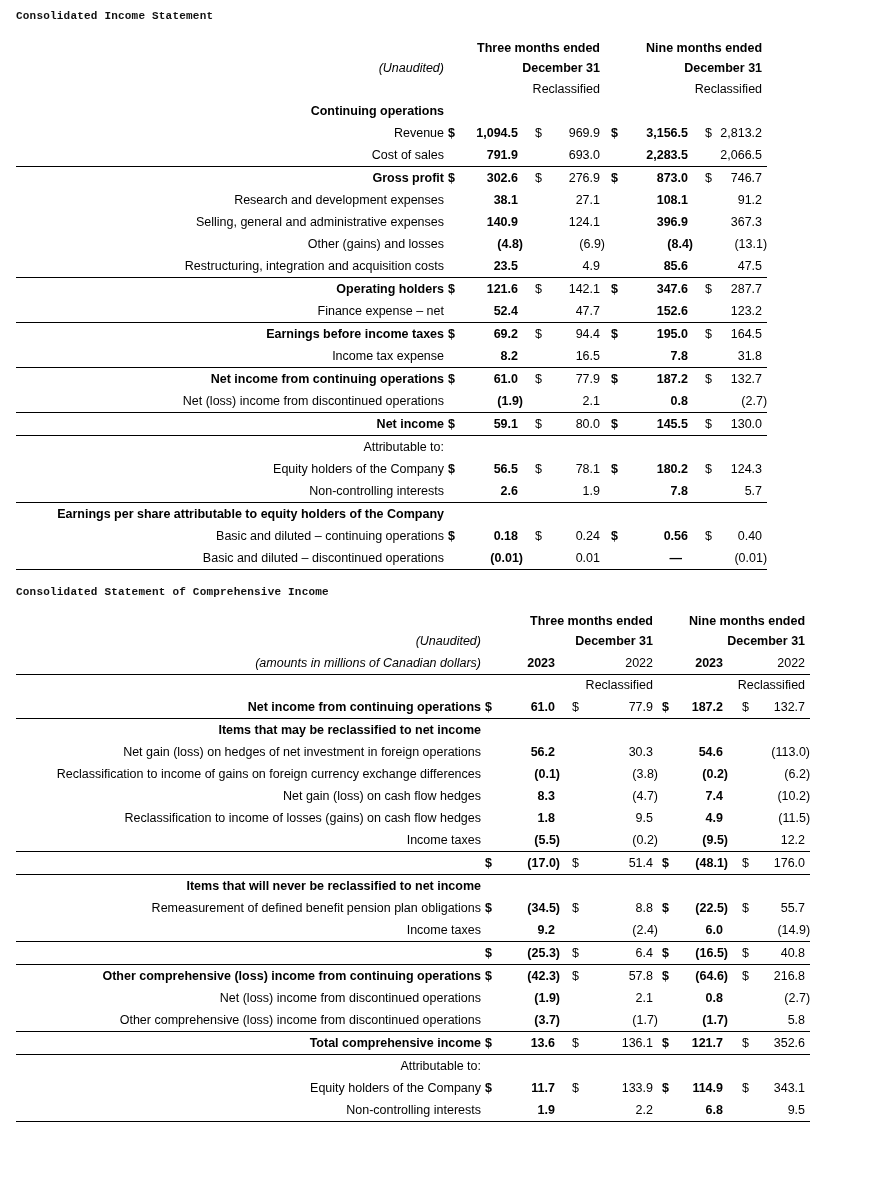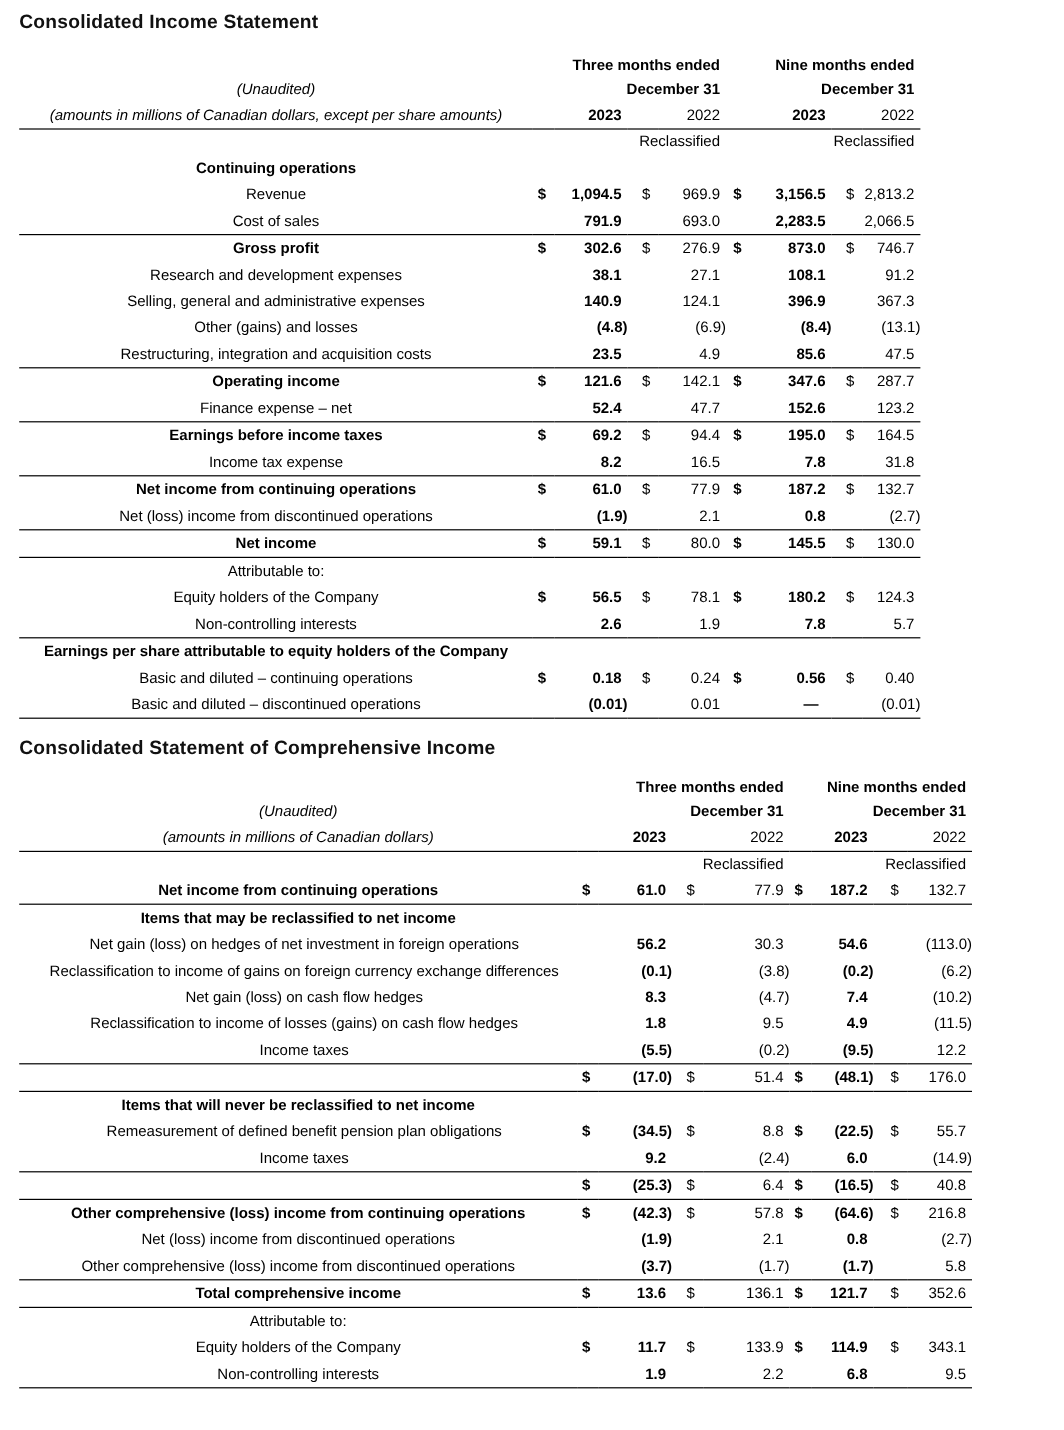--- a/index.html
+++ b/index.html
@@ -3,35 +3,35 @@
 <meta charset="utf-8">
 <style>
   html,body { margin:0; padding:0; background:#fff; }
   body {
     width:887px; height:1192px;
     font-family:"Liberation Sans", sans-serif;
     color:#000; overflow:hidden;
   }
   .page { padding:10px 0 0 16px; }
   .title {
-    font-size:16px; font-weight:bold; letter-spacing:0.2px;
-    margin:0 0 17px 0; color:#111;
+    font-size:11px; font-weight:bold; letter-spacing:0.2px;
+    margin:0 0 17px 0; color:#111;font-family:Liberation Mono, monospace;
   }
   .title.second { margin-top:16px; margin-bottom:14px; }
   table.fin { border-collapse:collapse; table-layout:fixed; }
   table.t1 { width:751px; }
   table.t2 { width:794px; }
   td {
     padding:0 0 4px 0; vertical-align:bottom; height:18px;
     font-size:12.5px; white-space:nowrap; overflow:visible;
   }
   thead tr.hr1 td, thead tr.hr2 td { height:16px; }
   thead tr.hr3 td { height:18px; border-bottom:1.5px solid #000; }
   thead tr.hr4 td { height:17px; }
-  .lab { text-align:center; }
+  .lab { text-align:right; }
   .ind { padding-left:10px; }
   .b { font-weight:bold; }
   .it { font-style:italic; }
   .ph { text-align:right; padding-right:5px; }
   .d { text-align:right; padding-right:7px; }
   .v { text-align:right; padding-right:5px; }
   .v .neg { margin-right:-5px; }
   .v .dash { margin-right:6px; }
   tr.bb td { border-bottom:1.5px solid #000; }
 </style>
@@ -58,31 +58,20 @@
       <tr class="hr1">
         <td class="lab"></td>
         <td colspan="4" class="ph b">Three months ended</td>
         <td colspan="4" class="ph b">Nine months ended</td>
       </tr>
       <tr class="hr2">
         <td class="lab it">(Unaudited)</td>
         <td colspan="4" class="ph b">December 31</td>
         <td colspan="4" class="ph b">December 31</td>
       </tr>
-      <tr class="hr3">
-        <td class="lab it">(amounts in millions of Canadian dollars, except per share amounts)</td>
-        <td class="d"></td>
-        <td class="v b">2023</td>
-        <td class="d"></td>
-        <td class="v">2022</td>
-        <td class="d"></td>
-        <td class="v b">2023</td>
-        <td class="d"></td>
-        <td class="v">2022</td>
-      </tr>
       <tr class="hr4">
         <td class="lab"></td>
         <td colspan="2"></td>
         <td colspan="2" class="ph">Reclassified</td>
         <td colspan="2"></td>
         <td colspan="2" class="ph">Reclassified</td>
       </tr>
     </thead>
     <tbody>
         <tr>
@@ -167,21 +156,21 @@
           <td class="d b"></td>
           <td class="v b"><span>23.5</span></td>
           <td class="d"></td>
           <td class="v"><span>4.9</span></td>
           <td class="d b"></td>
           <td class="v b"><span>85.6</span></td>
           <td class="d"></td>
           <td class="v"><span>47.5</span></td>
         </tr>
         <tr>
-          <td class="lab b">Operating income</td>
+          <td class="lab b">Operating holders</td>
           <td class="d b">$</td>
           <td class="v b"><span>121.6</span></td>
           <td class="d">$</td>
           <td class="v"><span>142.1</span></td>
           <td class="d b">$</td>
           <td class="v b"><span>347.6</span></td>
           <td class="d">$</td>
           <td class="v"><span>287.7</span></td>
         </tr>
         <tr class="bb">

